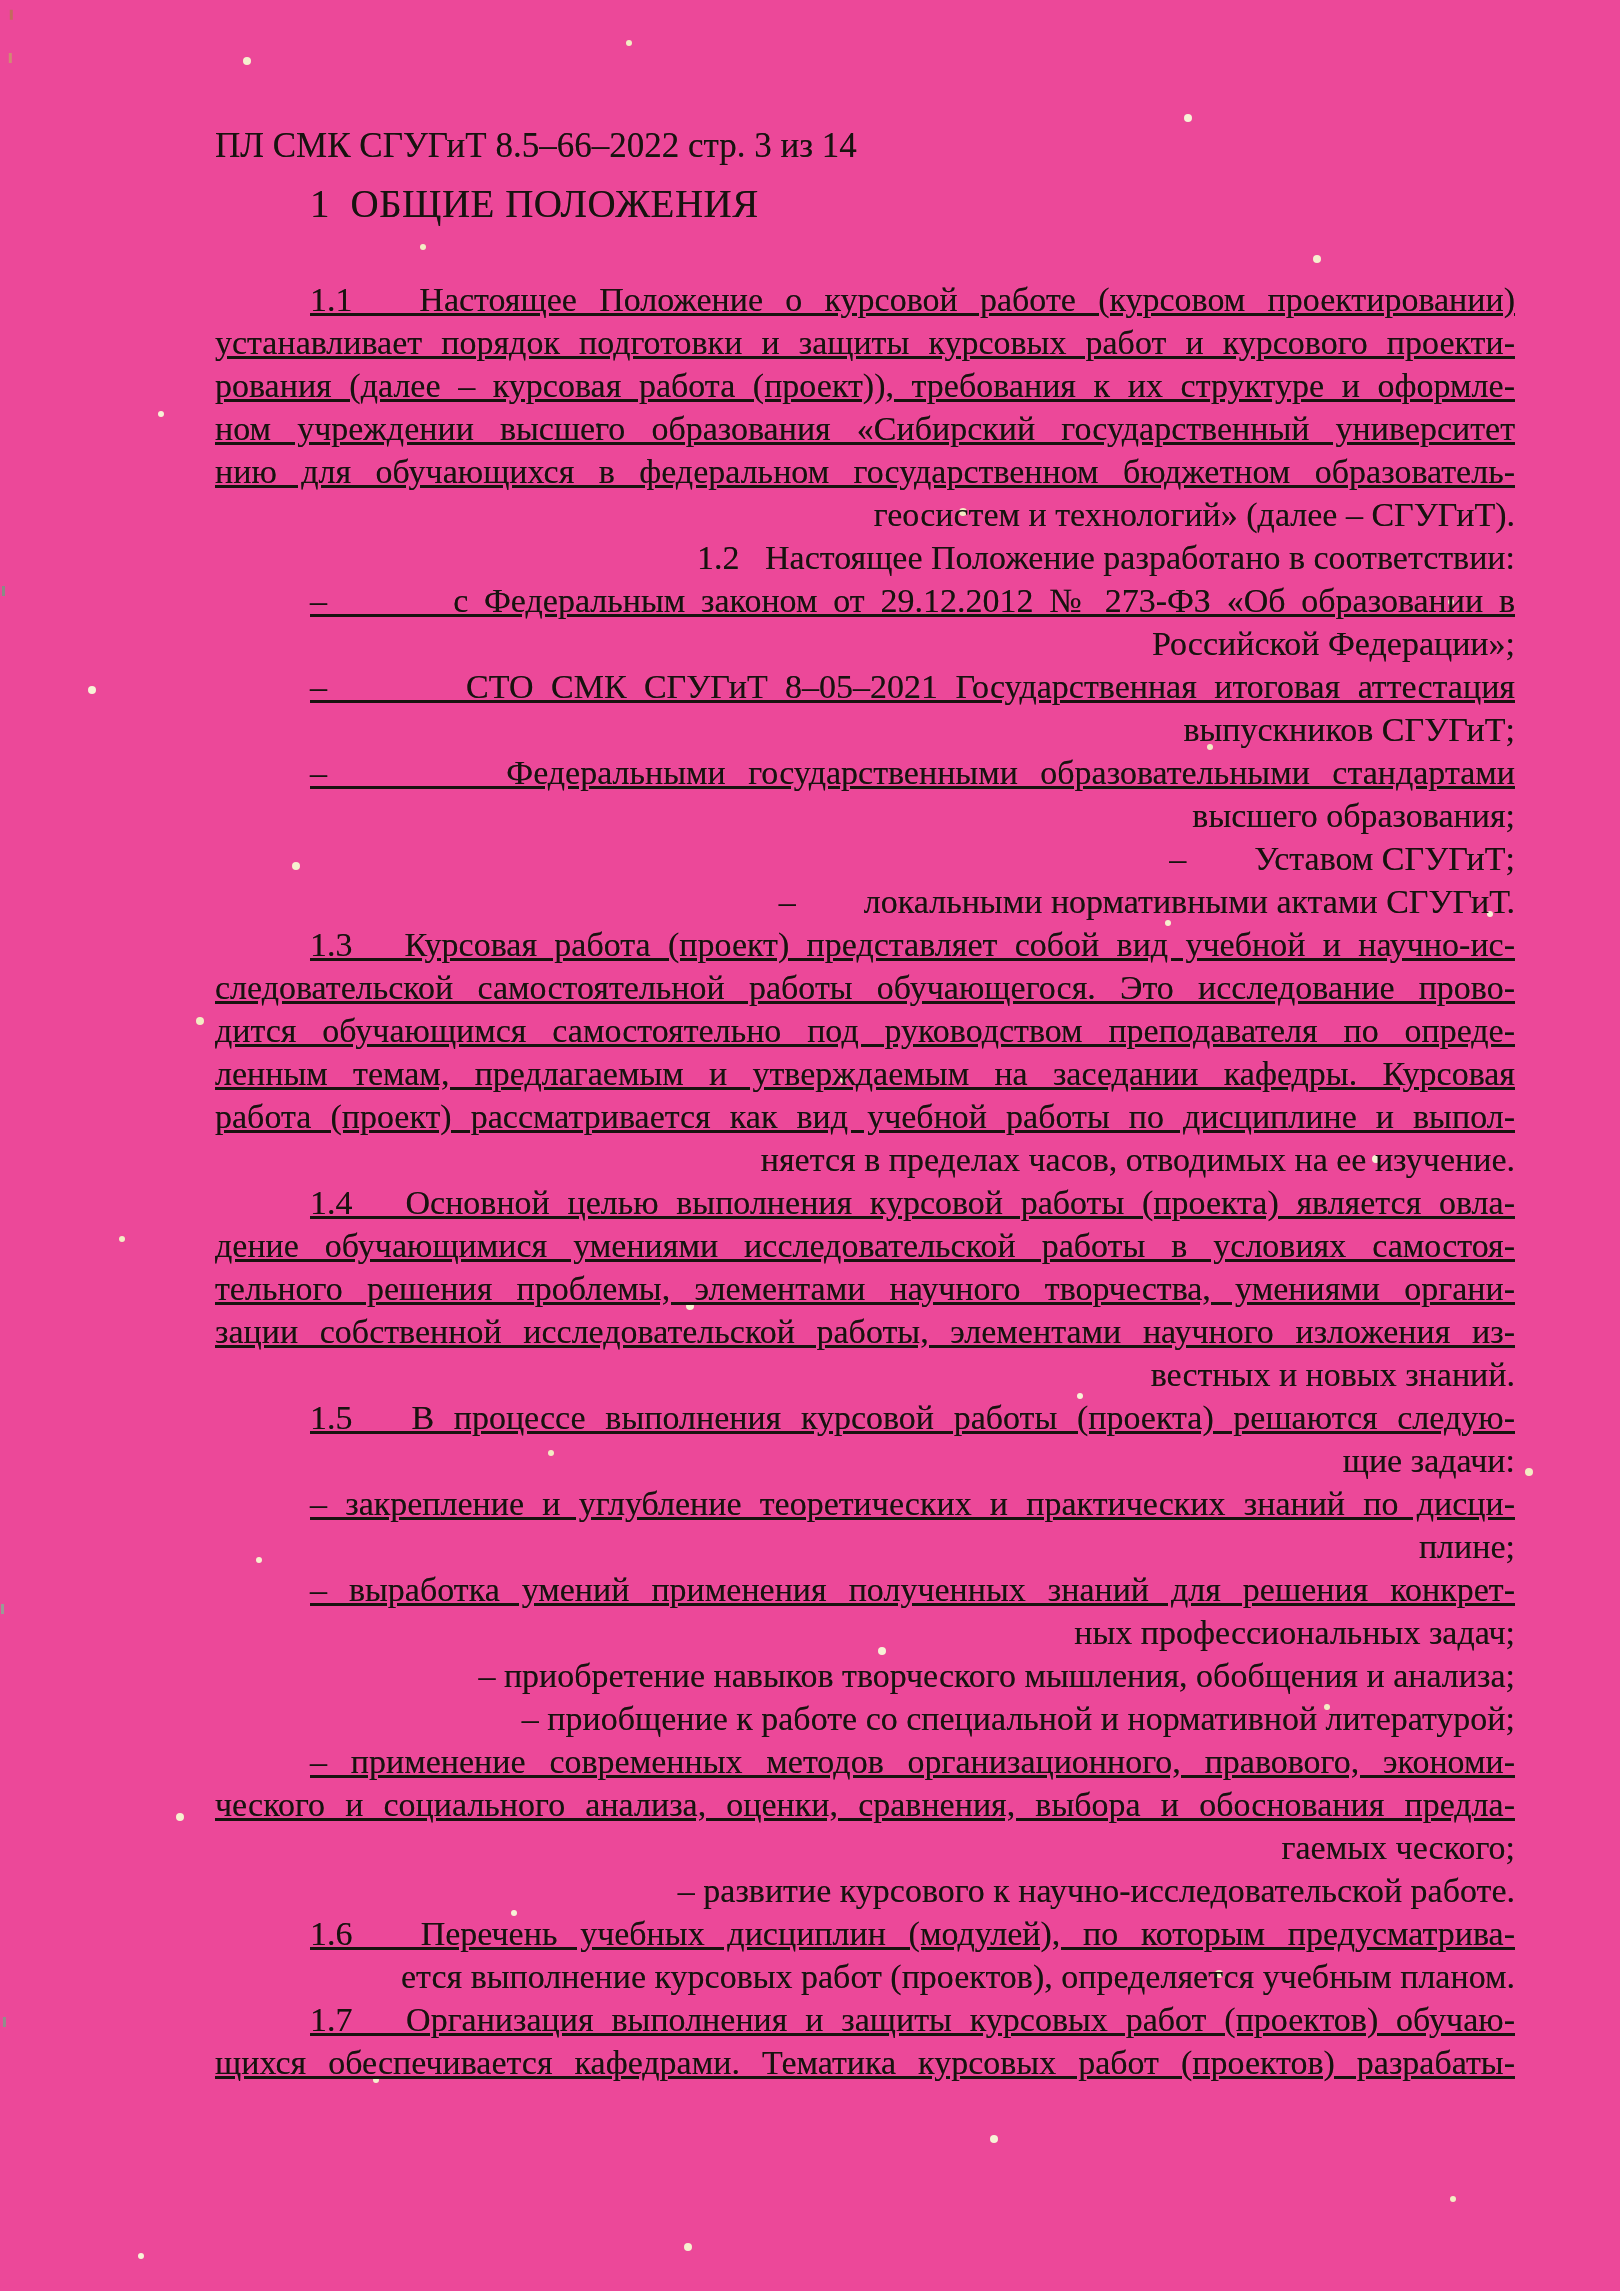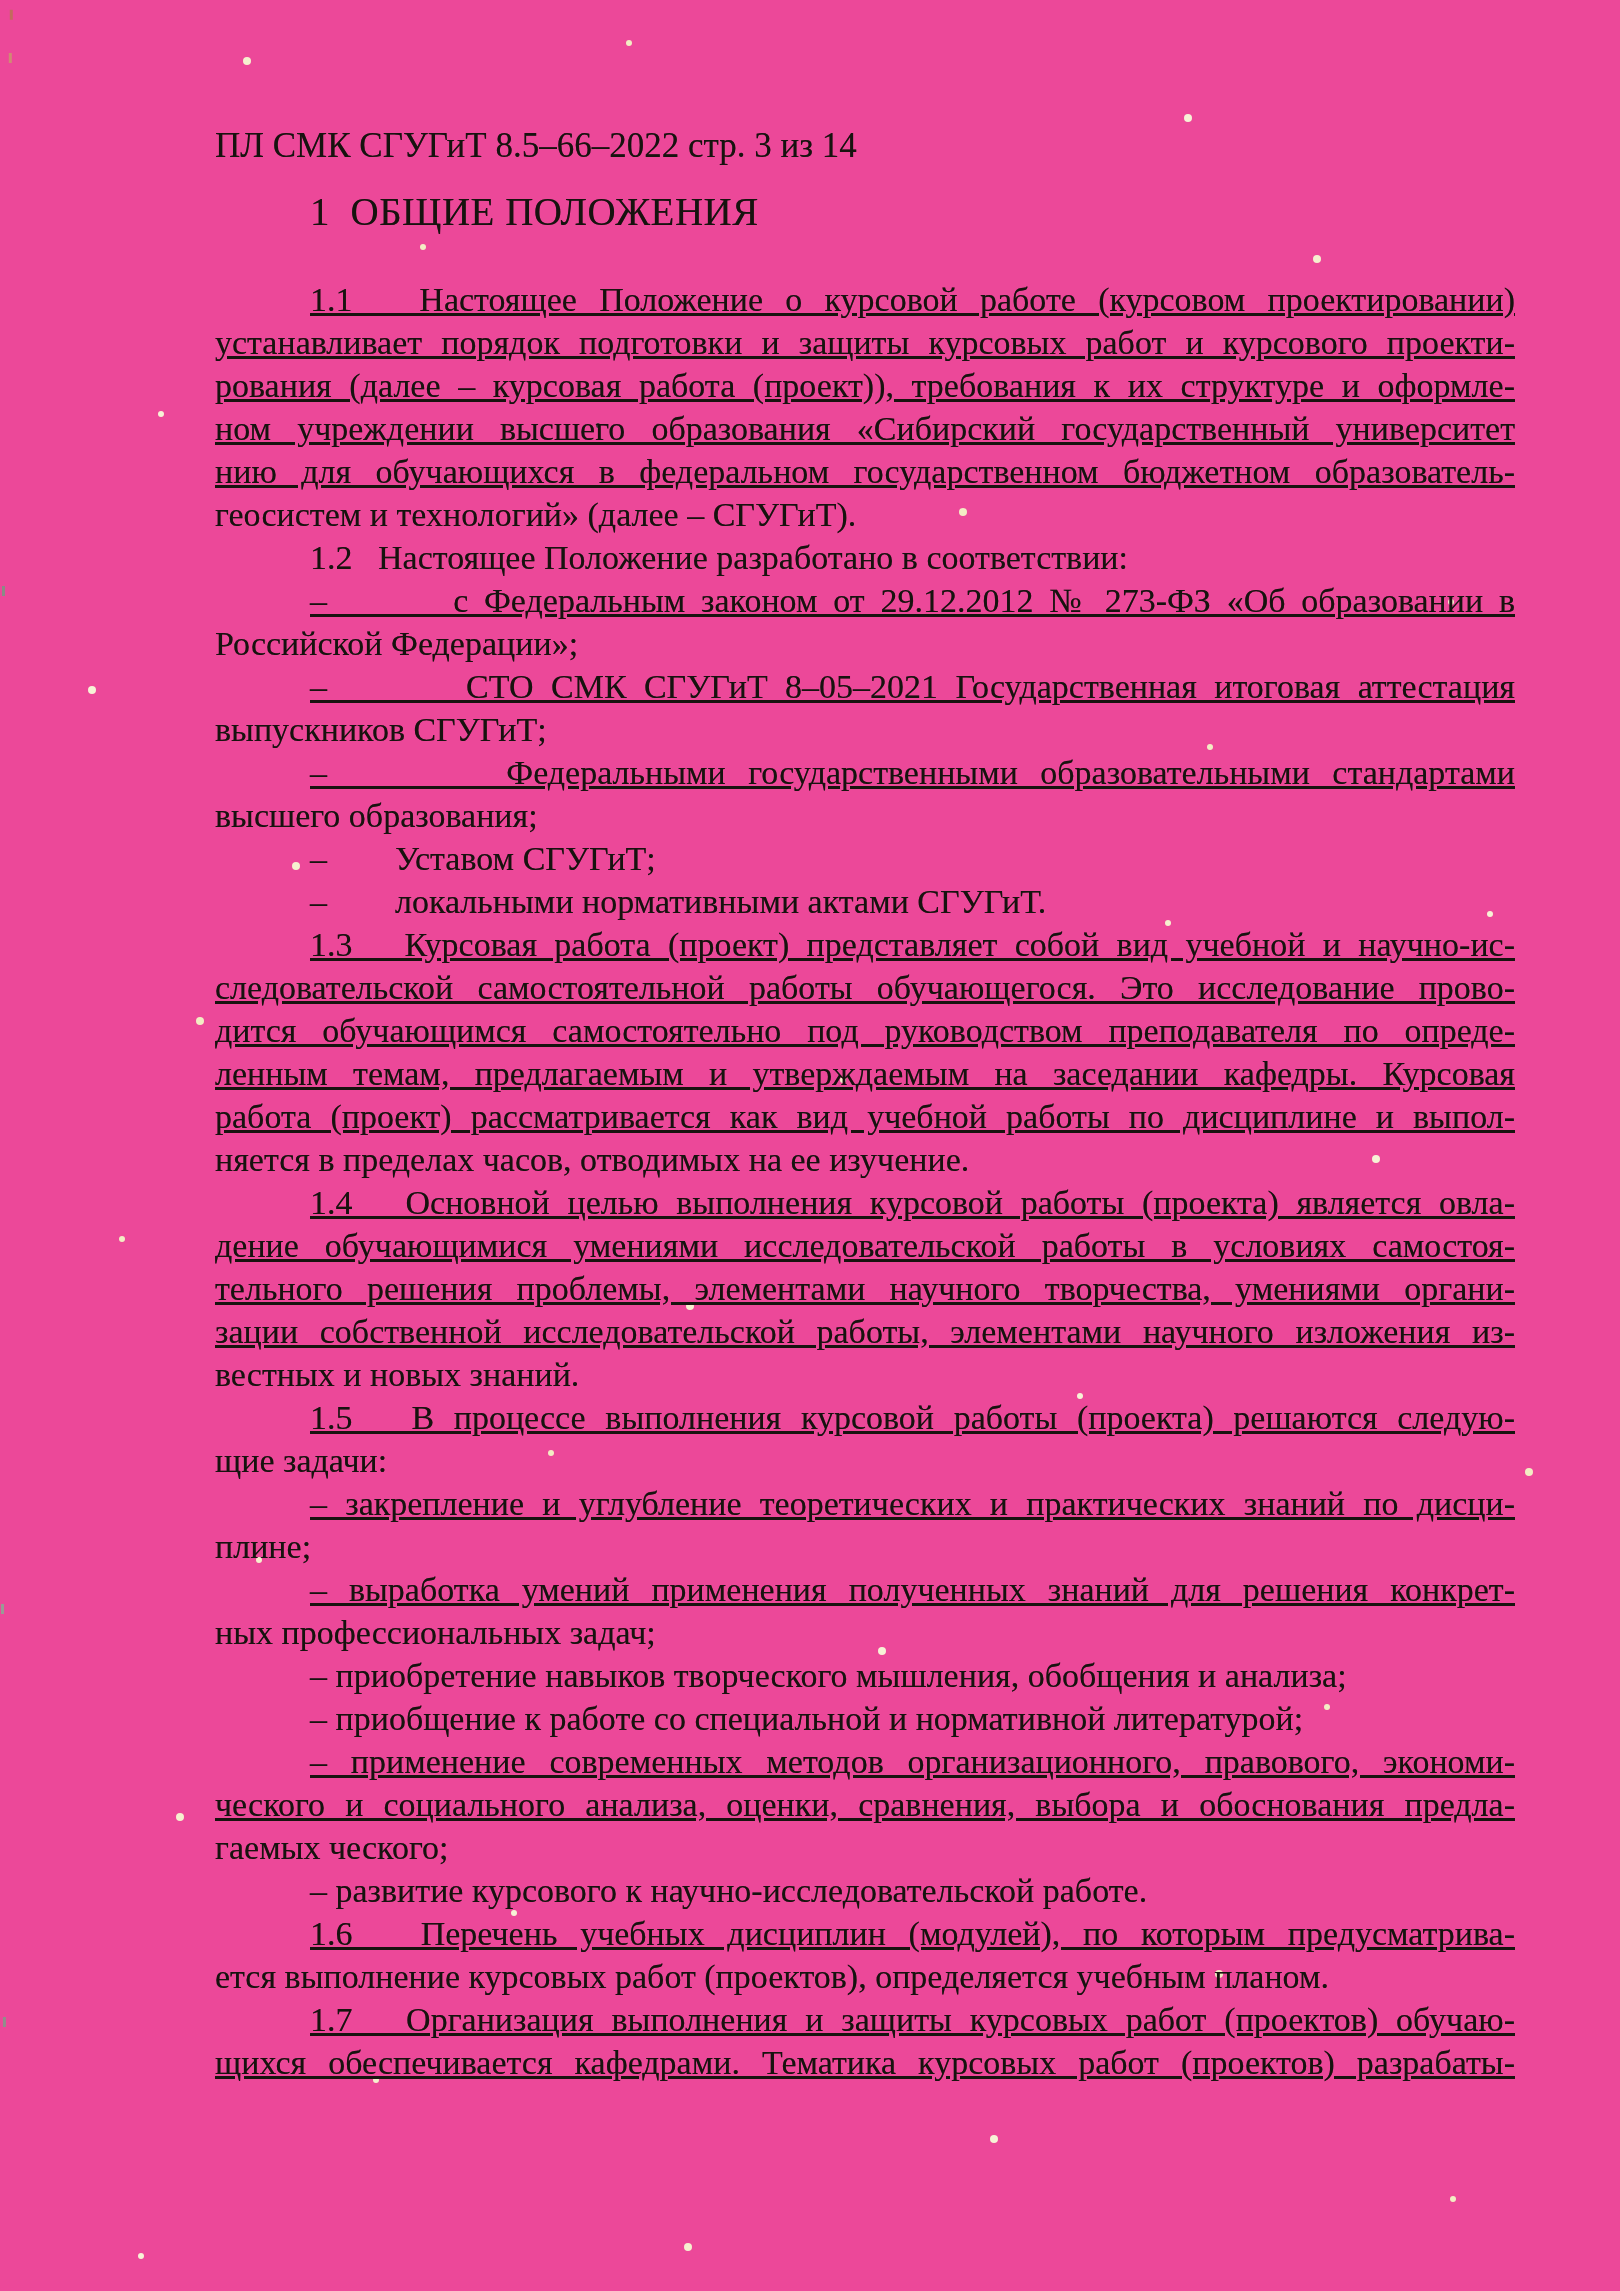--- a/index.html
+++ b/index.html
@@ -45,36 +45,36 @@
     position:absolute; left:596px; top:423px; width:3.9px; height:4.9px;
     background:#3a3a38; border-radius:50%;
   }
   .header {
     position:absolute; left:215px; top:125px;
     font-size:35px; line-height:42px;
     white-space:pre;
     text-shadow:0 0 0.6px rgba(20,16,12,.55);
   }
   .title {
-    position:absolute; left:310px; top:189px;
+    position:absolute; left:310px; top:181px;
     margin:0; font-weight:normal;
     font-size:39px; line-height:45px;
     white-space:pre; letter-spacing:0.5px;
     text-shadow:0 0 0.6px rgba(20,16,12,.55);
   }
   .docbody {
     position:absolute; left:215px; top:278px;
     width:1300px;
     font-size:34px;
     text-shadow:0 0 0.6px rgba(20,16,12,.5);
   }
   .line {
     height:43px; line-height:43px;
     white-space:pre-wrap;
-    text-align:left;
+    text-align:right;
   }
   .line.j { text-align:justify; text-align-last:justify;text-decoration:underline; }
   .line.ind { text-indent:95px; }
 </style>
 </head>
 <body>
 
 <div class="page">
   <div class="noise"></div>
   <div class="edge-marks"></div>

